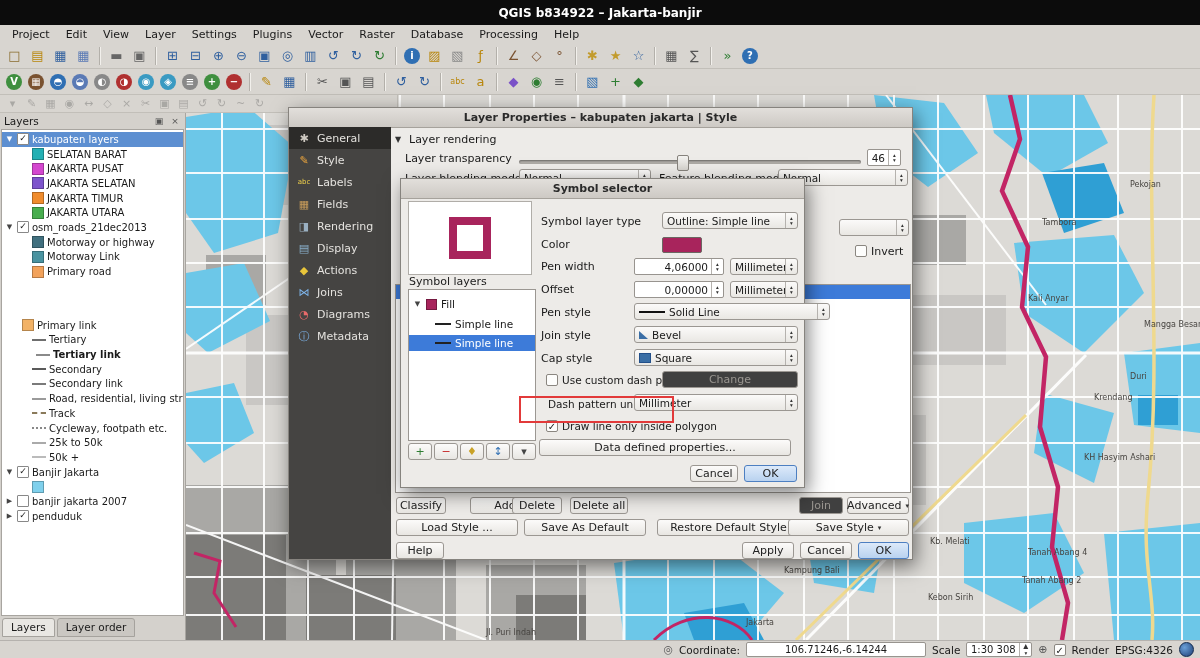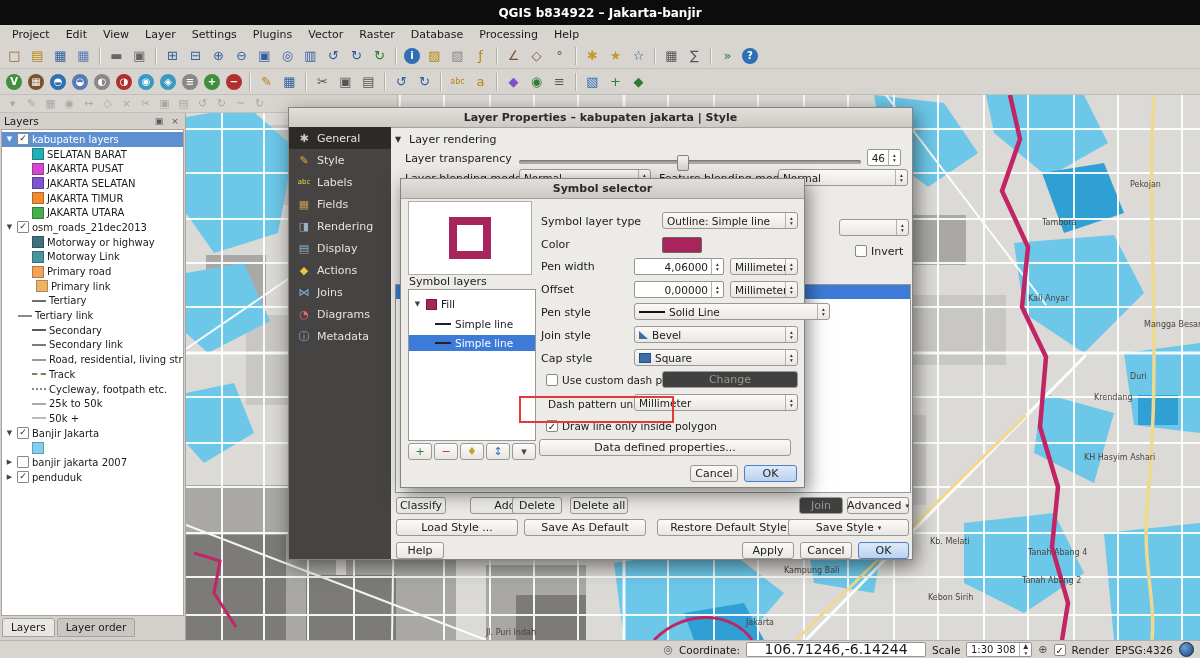--- a/index.html
+++ b/index.html
@@ -45,21 +45,21 @@
   #panel-tabs{position:absolute;left:2px;bottom:3px;display:flex;gap:2px}
   .ptab{height:17px;line-height:16px;font-size:10.5px;padding:0 8px;border:1px solid #a5a29d;border-radius:3px 3px 0 0;background:#cac7c2}
   .ptab.active{background:#e9e7e3}
 
   
   #statusbar{position:absolute;left:0;top:640px;width:1200px;height:18px;background:#d8d5d0;border-top:1px solid #b5b2ae;
              display:flex;align-items:center;gap:6px;padding:0 6px;box-sizing:border-box}
   .sb-spacer{flex:1}
   .sb-label{font-size:10.5px;white-space:nowrap}
   .sb-ico{font-size:11px;color:#555}
-  .sb-box{width:178px;height:13px;background:#fff;border:1px solid #98948f;border-radius:2px;font-size:14px;text-align:center;line-height:13px}
+  .sb-box{width:178px;height:13px;background:#fff;border:1px solid #98948f;border-radius:2px;font-size:10px;text-align:center;line-height:13px}
   .sb-combo{width:64px;height:13px;background:#fff;border:1px solid #98948f;border-radius:2px;display:flex;align-items:center}
   .sb-combo span:first-child{flex:1;font-size:10px;text-align:center}
   .sb-globe{width:13px;height:13px;border-radius:50%;background:radial-gradient(circle at 35% 35%,#6aa0d8,#1e3f75);border:1px solid #112a4d}
 
   
   .btn{background:linear-gradient(#fcfbfa,#e8e6e2);border:1px solid #9b9792;border-radius:3px;font-size:11px;color:#222;
        height:17px;display:inline-flex;align-items:center;justify-content:center;box-sizing:border-box;white-space:nowrap}
   .btn.primary{background:linear-gradient(#ddeafa,#b9d2ef);border-color:#4d7fc1}
   .btn.dis{color:#9a9691;background:#404040}
   .mini-arrow{font-size:7px;margin-left:4px;color:#333}
@@ -385,31 +385,31 @@
         <div class="tree-row" style="padding-left: 18px;">
           <span class="t-exp"></span>
           <span class="t-sw-r" style="background: rgb(74, 147, 160);"></span>
           <span class="t-label">Motorway Link</span>
         </div>
         <div class="tree-row" style="padding-left: 18px;">
           <span class="t-exp"></span>
           <span class="t-sw-r" style="background: rgb(242, 162, 91);"></span>
           <span class="t-label">Primary road</span>
         </div>
-        <div class="tree-row" style="padding-left: 22px;">
+        <div class="tree-row" style="padding-left: 8px; margin-top: 39px;">
           <span class="t-exp"></span>
           <span class="t-sw-r" style="background: rgb(242, 178, 102);"></span>
           <span class="t-label">Primary link</span>
         </div>
         <div class="tree-row" style="padding-left: 18px;">
           <span class="t-exp"></span>
           <span class="t-sw-l" style="border-top-color: rgb(110, 110, 110);"></span>
           <span class="t-label">Tertiary</span>
         </div>
-        <div class="tree-row" style="padding-left: 4px;">
+        <div class="tree-row" style="padding-left: 22px; font-weight: bold;">
           <span class="t-exp"></span>
           <span class="t-sw-l" style="border-top-color: rgb(138, 138, 138);"></span>
           <span class="t-label">Tertiary link</span>
         </div>
         <div class="tree-row" style="padding-left: 18px;">
           <span class="t-exp"></span>
           <span class="t-sw-l" style="border-top-color: rgb(90, 90, 90);"></span>
           <span class="t-label">Secondary</span>
         </div>
         <div class="tree-row" style="padding-left: 18px;">

